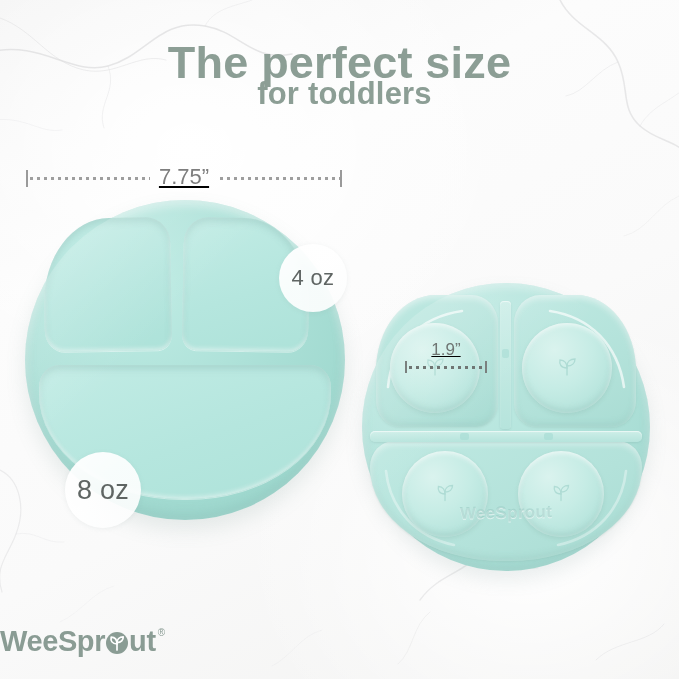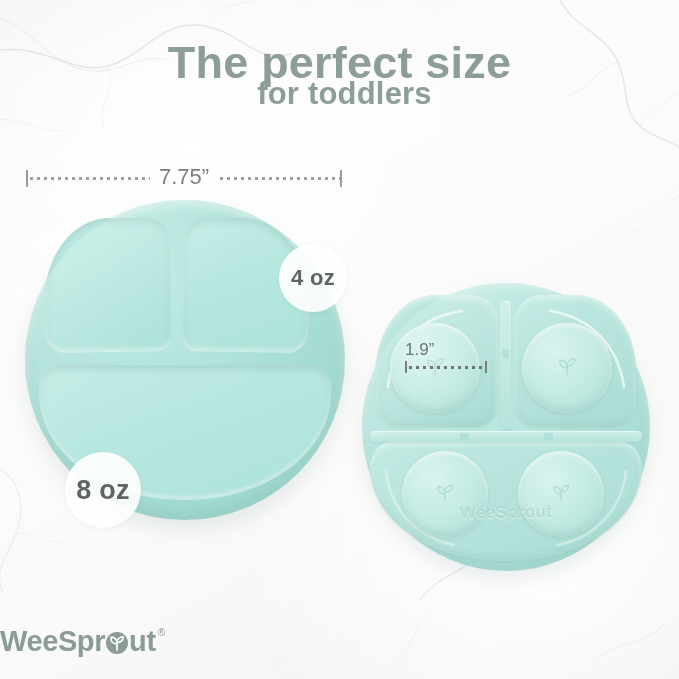--- a/index.html
+++ b/index.html
@@ -58,20 +58,21 @@
     font-size: 31px;
     line-height: 36px;
     padding-left: 10px;
   }
 
   
   .dimline {
     position: absolute;
     display: flex;
     align-items: center;
+    text-decoration: underline;
   }
   .dim-cap {
     width: 2px;
     background: #9a9a9a;
     flex: 0 0 auto;
   }
   .dim-dots {
     flex: 1 1 auto;
     height: 3px;
     background-image: radial-gradient(circle, #9e9e9e 45%, rgba(0,0,0,0) 50%);
@@ -101,20 +102,21 @@
     left: 405px;
     top: 341px;
     width: 82px;
     height: 32px;
     flex-direction: column;
     align-items: stretch;
   }
   #dim-19 .dim-19-label {
     color: #6f7573;
     font-size: 17px;
+    text-align: center;
     line-height: 18px;
     margin-bottom: 2px;
   }
   #dim-19 .dim-19-rule {
     display: flex;
     align-items: center;
     height: 12px;
   }
   #dim-19 .dim-cap { height: 12px; background: #7a807e; }
   #dim-19 .dim-dots {
@@ -329,21 +331,21 @@
     font-size: 22px;
   }
   #badge-8oz {
     left: 65px;
     top: 452px;
     width: 76px;
     height: 76px;
     font-size: 27px;
   }
   .badge-text {
-    font-weight: 700;
+    font-weight: 400;
     letter-spacing: .3px;
   }
 
   
   #brand-logo {
     position: absolute;
     left: 0;
     right: 0;
     top: 626px;
     display: flex;

